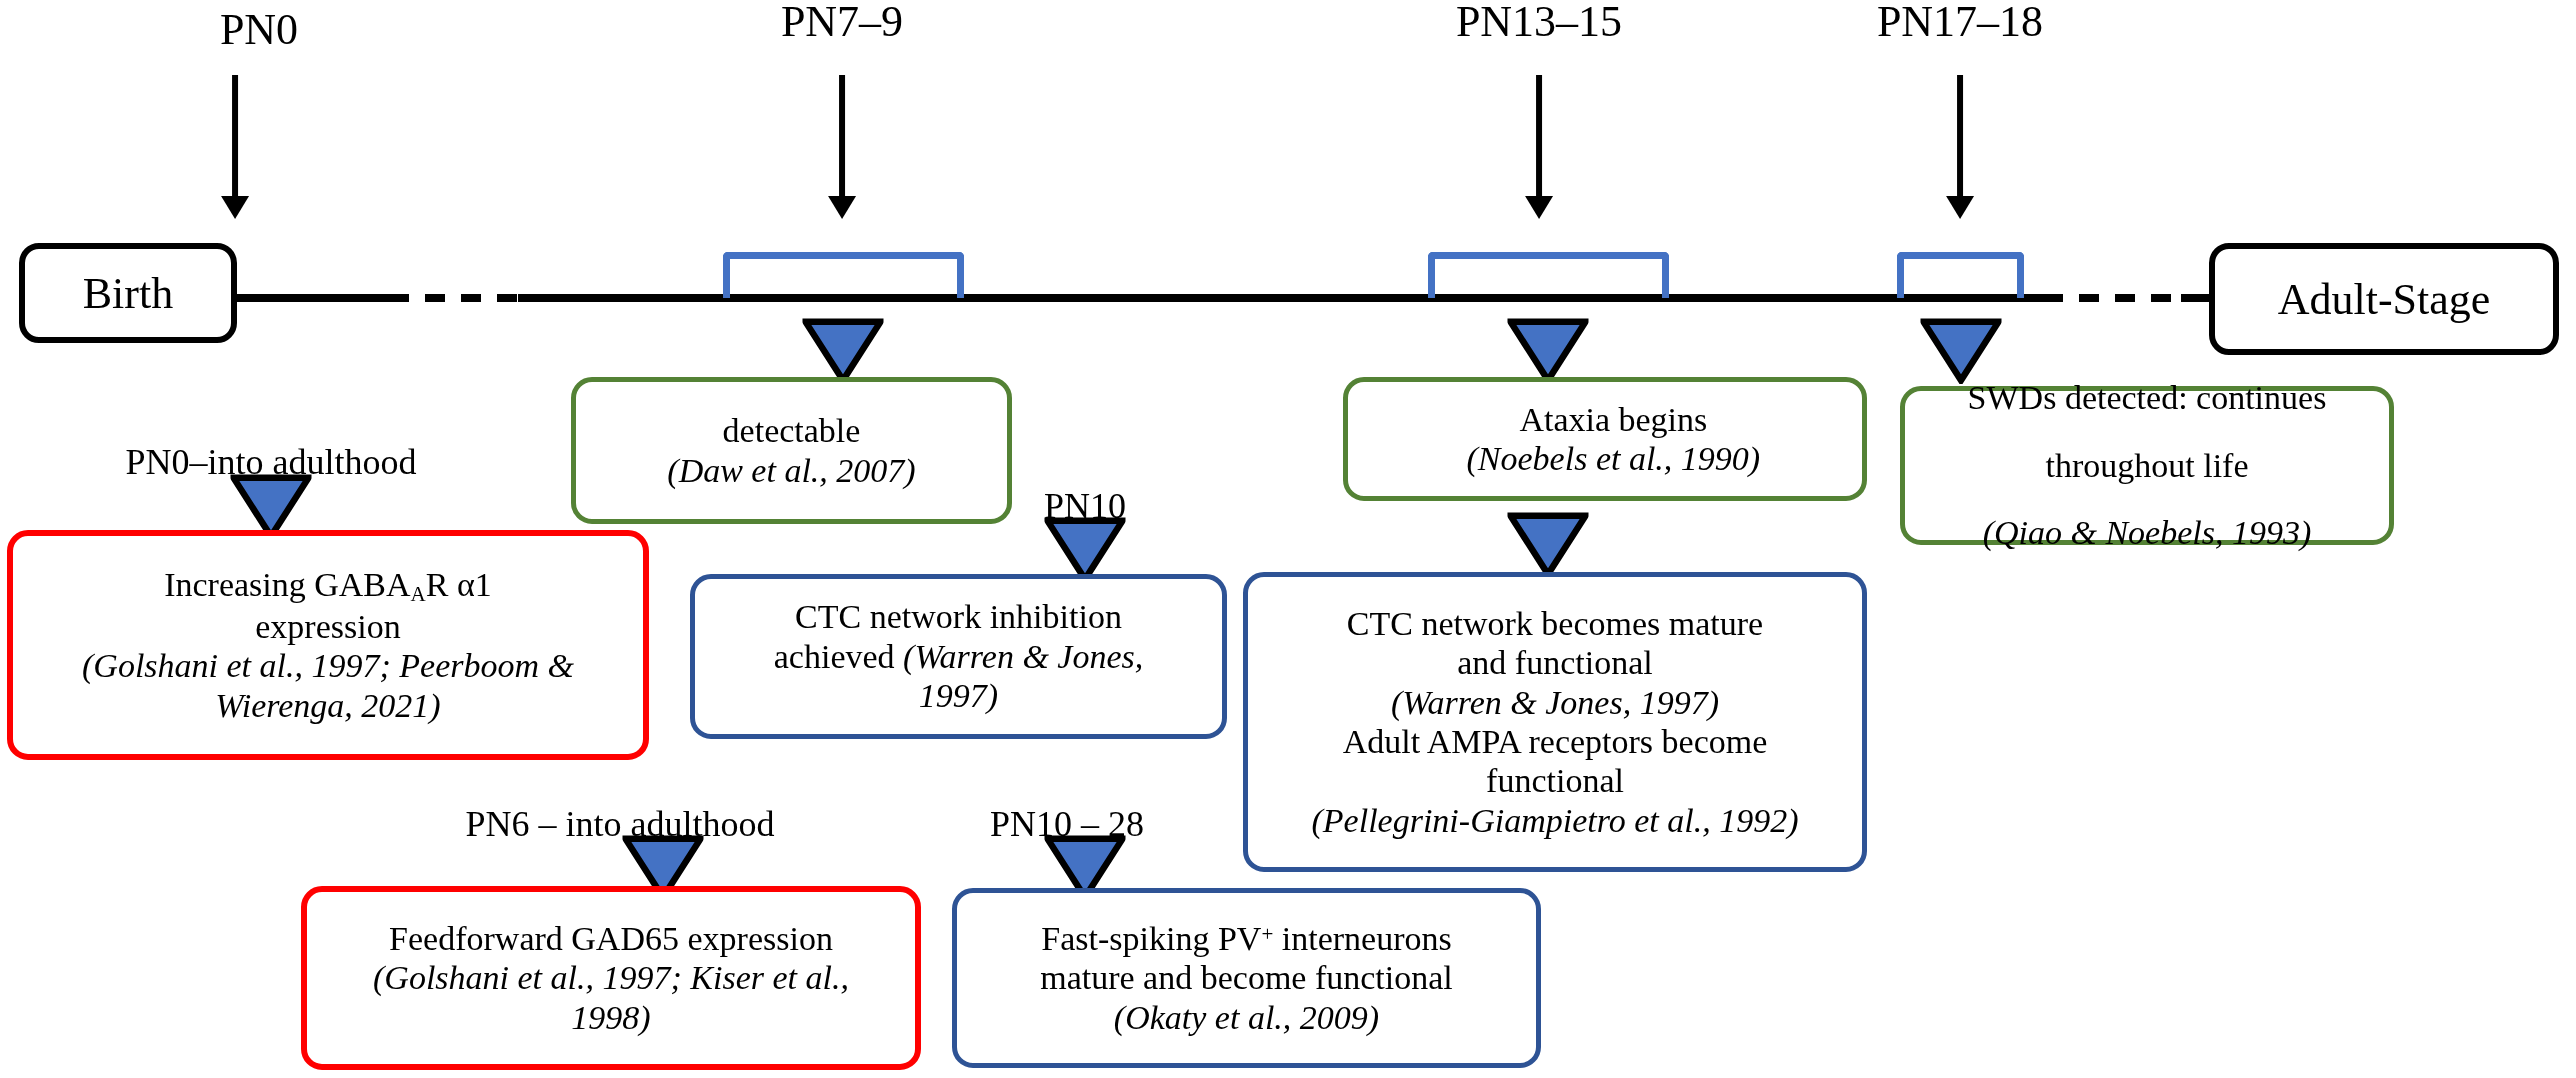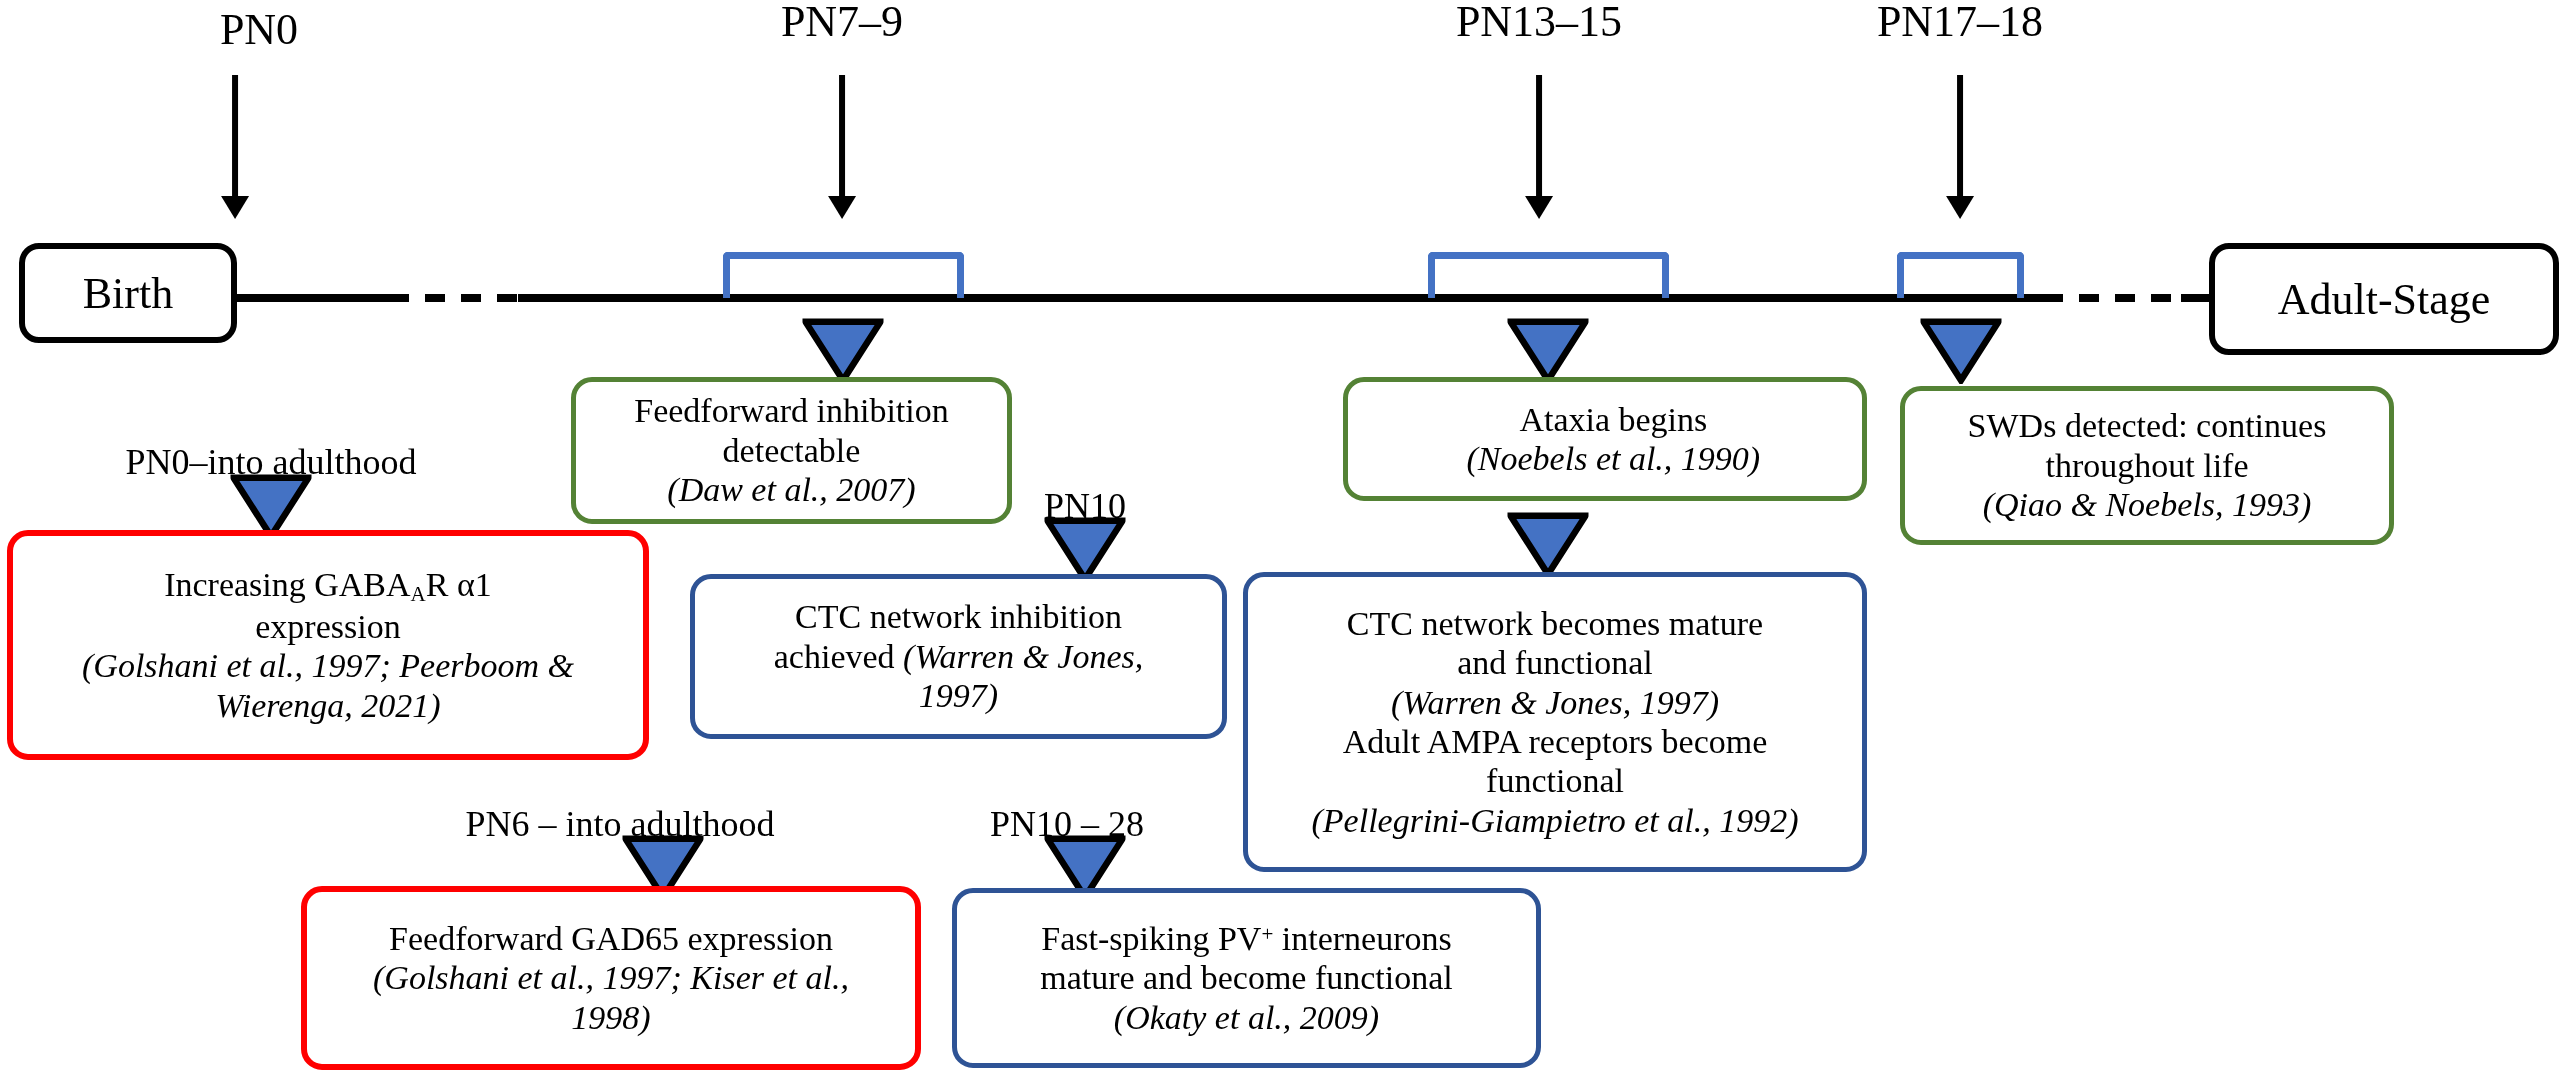--- a/index.html
+++ b/index.html
@@ -125,31 +125,30 @@
         <polygon points="5,6 133,6 69,106" fill="#4472C4" stroke="#000" stroke-width="11"></polygon>
       </svg>
   </div>
   <div class="abs tri-wrap" style="left:1961px;top:318px;">
     <svg width="81" height="66" viewBox="0 0 138 112">
         <polygon points="5,6 133,6 69,106" fill="#4472C4" stroke="#000" stroke-width="11"></polygon>
       </svg>
   </div>
 
   <div class="abs card green" style="left:571px;top:377px;width:441px;height:147px;">
-    <span class="ln">Feedforward inhibition</span>
     <span class="ln">detectable</span>
     <span class="ln it">(Daw et al., 2007)</span>
   </div>
 
   <div class="abs card green" style="left:1343px;top:377px;width:524px;height:124px;padding-left:32px;">
     <span class="ln">Ataxia begins</span>
     <span class="ln it">(Noebels et al., 1990)</span>
   </div>
 
-  <div class="abs card green" style="left:1900px;top:386px;width:494px;height:159px;">
+  <div class="abs card green" style="left:1900px;top:386px;width:494px;height:159px;gap:28px;">
     <span class="ln">SWDs detected: continues</span>
     <span class="ln">throughout life</span>
     <span class="ln it">(Qiao &amp; Noebels, 1993)</span>
   </div>
 
   <div class="abs cap" style="left:271px;top:433px;">PN0–into adulthood</div>
   <div class="abs tri-wrap" style="left:271px;top:474px;">
     <svg width="81" height="66" viewBox="0 0 138 112">
         <polygon points="5,6 133,6 69,106" fill="#4472C4" stroke="#000" stroke-width="11"></polygon>
       </svg>

